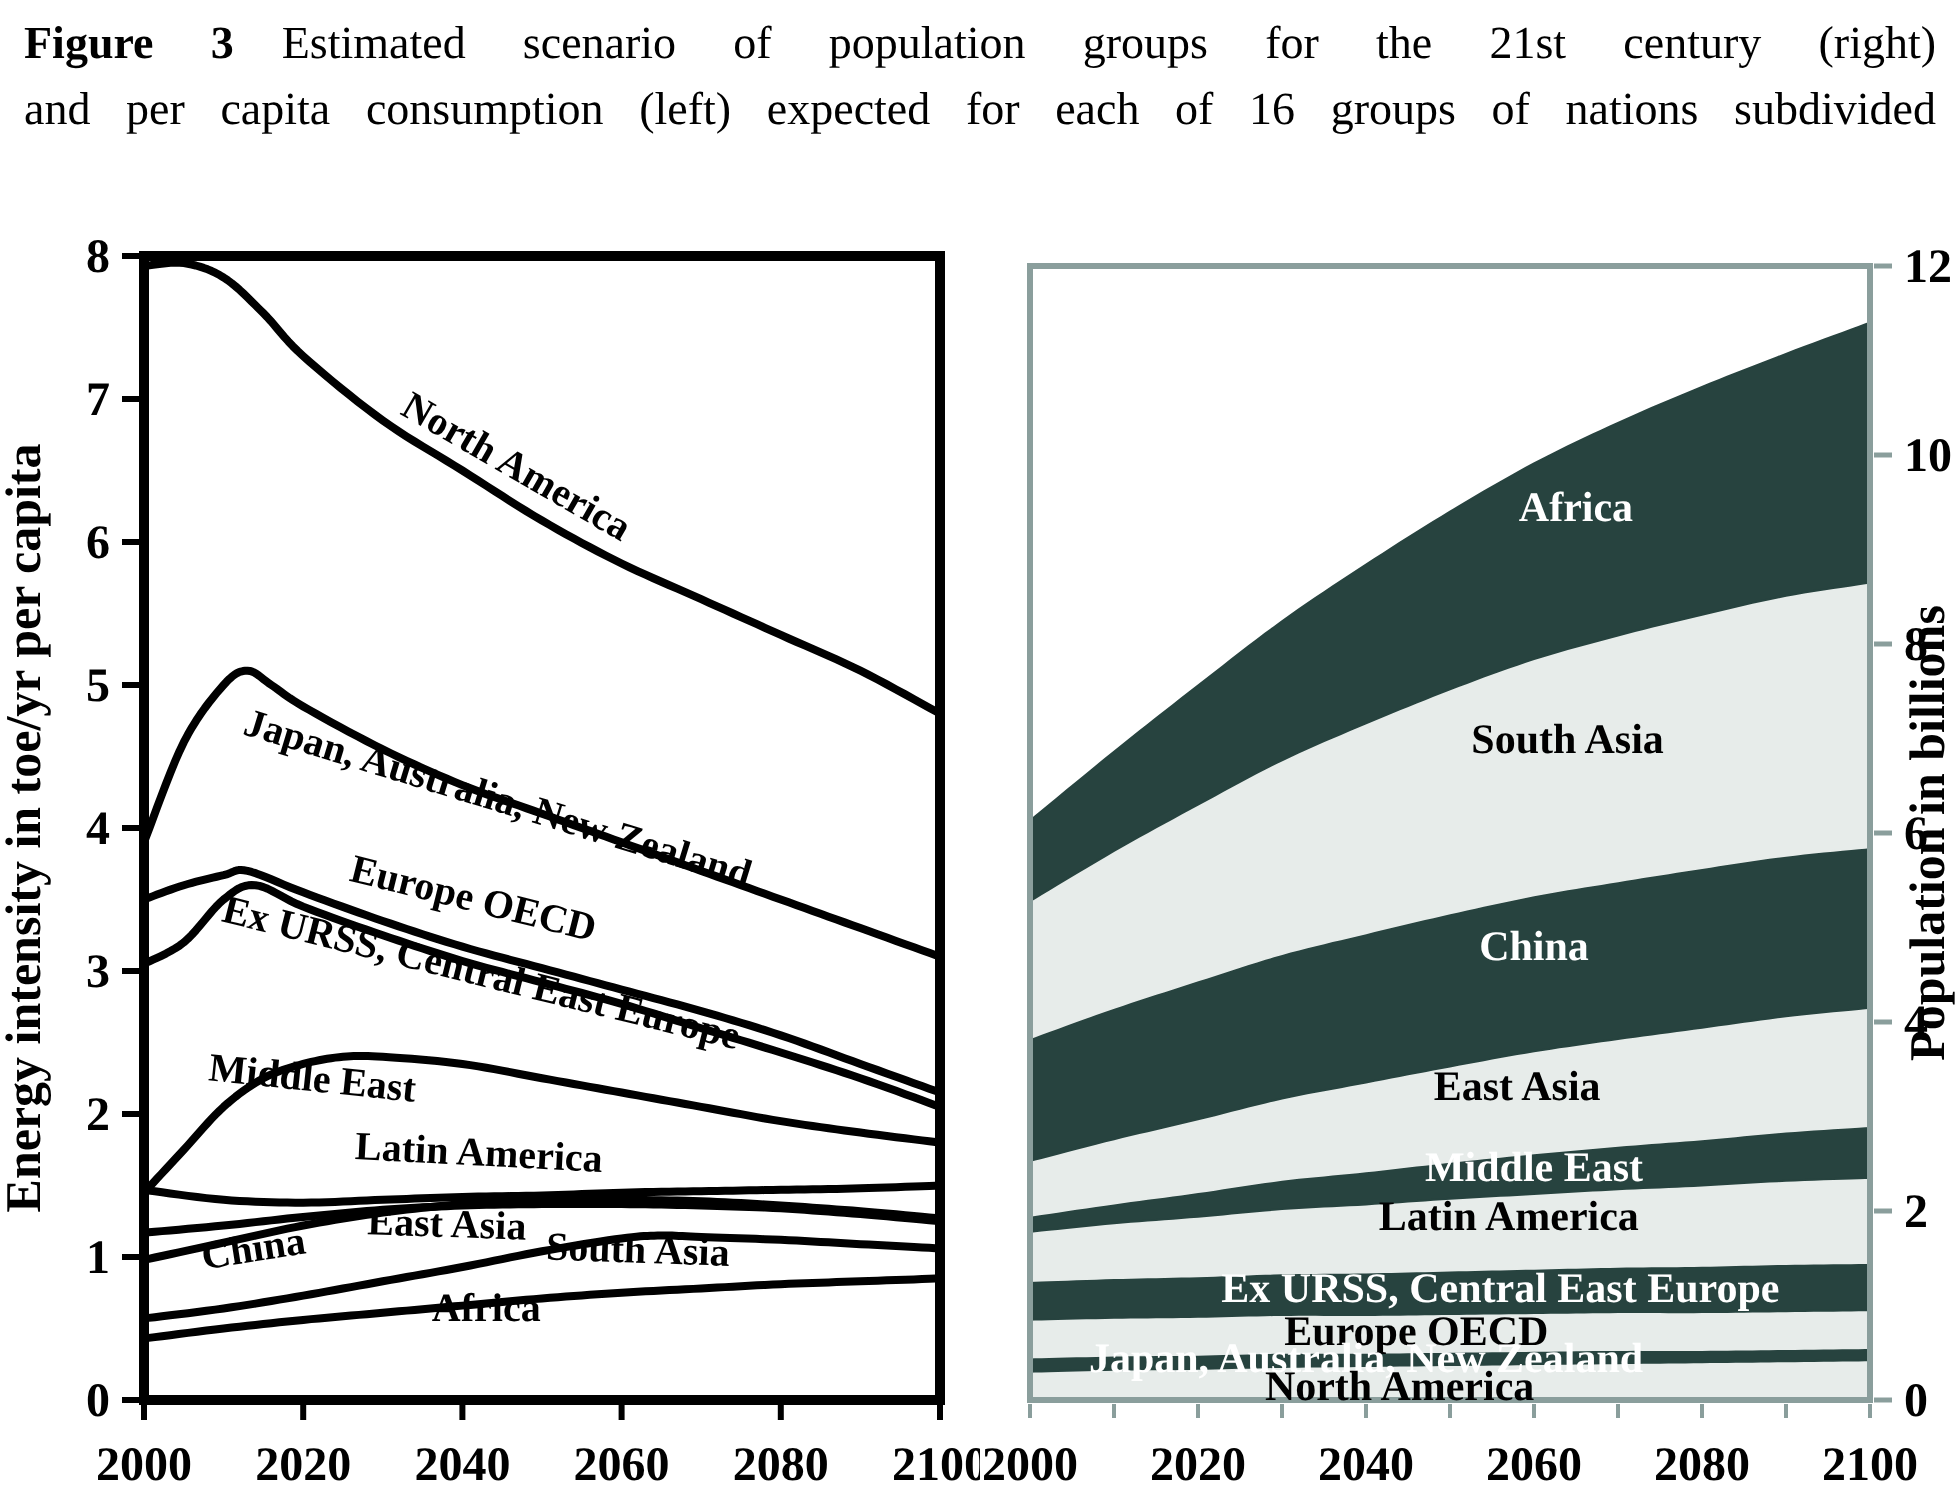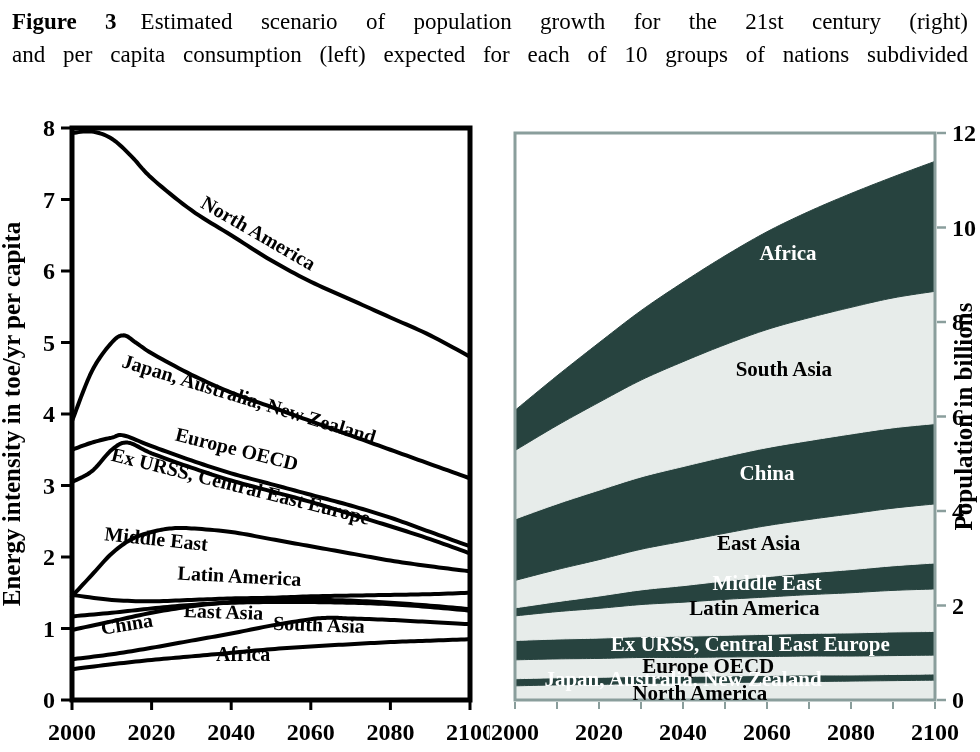--- a/index.html
+++ b/index.html
@@ -18,22 +18,22 @@
   #left-chart{left:0;}
   #right-chart{left:480px;width:500px;}
   svg text{font-family:"Liberation Serif","DejaVu Serif",serif;}
 </style>
 </head>
 <body>
 
 <div class="figure-root">
 
   <div class="figure-caption">
-    <div class="cap-line justify"><span class="figure-label">Figure 3</span><span>Estimated scenario of population growth for the 21st century (right)</span></div>
-    <div class="cap-line justify">and per capita consumption (left) expected for each of 10 groups of nations subdivided</div>
+    <div class="cap-line justify"><span class="figure-label">Figure 3</span><span>Estimated scenario of population groups for the 21st century (right)</span></div>
+    <div class="cap-line justify">and per capita consumption (left) expected for each of 16 groups of nations subdivided</div>
   </div>
 
   <svg id="left-chart" class="chart-svg" viewBox="0 0 490 642">
       <path d="M72.00 23.00 L 73.18 22.88 L 74.71 22.67 L 76.51 22.41 L 78.53 22.12 L 80.71 21.84 L 82.98 21.60 L 85.30 21.42 L 87.60 21.33 L 89.82 21.38 L 91.90 21.57 L 93.89 21.89 L 95.88 22.28 L 97.87 22.75 L 99.86 23.30 L 101.85 23.94 L 103.84 24.68 L 105.83 25.52 L 107.82 26.47 L 109.81 27.54 L 111.80 28.73 L 113.79 30.06 L 115.78 31.56 L 117.77 33.19 L 119.76 34.93 L 121.75 36.77 L 123.74 38.68 L 125.73 40.64 L 127.72 42.62 L 129.71 44.62 L 131.70 46.60 L 133.60 48.55 L 135.36 50.49 L 137.04 52.43 L 138.70 54.41 L 140.41 56.43 L 142.21 58.53 L 144.17 60.71 L 146.35 63.02 L 148.80 65.45 L 151.60 68.05 L 154.77 70.87 L 158.29 73.91 L 162.08 77.14 L 166.09 80.49 L 170.26 83.91 L 174.52 87.36 L 178.83 90.76 L 183.12 94.08 L 187.33 97.25 L 191.40 100.23 L 195.38 103.02 L 199.36 105.69 L 203.34 108.26 L 207.32 110.75 L 211.30 113.18 L 215.28 115.58 L 219.26 117.97 L 223.24 120.36 L 227.22 122.78 L 231.20 125.25 L 235.18 127.77 L 239.16 130.31 L 243.14 132.87 L 247.12 135.43 L 251.10 137.99 L 255.08 140.52 L 259.06 143.03 L 263.04 145.50 L 267.02 147.92 L 271.00 150.27 L 274.98 152.58 L 278.96 154.85 L 282.94 157.09 L 286.92 159.28 L 290.90 161.45 L 294.88 163.57 L 298.86 165.67 L 302.84 167.72 L 306.82 169.74 L 310.80 171.73 L 314.78 173.66 L 318.76 175.53 L 322.74 177.35 L 326.72 179.13 L 330.70 180.89 L 334.68 182.62 L 338.66 184.35 L 342.64 186.08 L 346.62 187.83 L 350.60 189.60 L 354.58 191.39 L 358.56 193.18 L 362.54 194.96 L 366.52 196.75 L 370.50 198.54 L 374.48 200.33 L 378.46 202.11 L 382.44 203.90 L 386.42 205.69 L 390.40 207.48 L 394.38 209.25 L 398.36 210.99 L 402.34 212.72 L 406.32 214.45 L 410.30 216.19 L 414.28 217.94 L 418.26 219.72 L 422.24 221.55 L 426.22 223.42 L 430.20 225.35 L 434.36 227.45 L 438.80 229.75 L 443.39 232.20 L 448.03 234.70 L 452.59 237.19 L 456.95 239.59 L 460.99 241.83 L 464.59 243.83 L 467.63 245.51 L 470.00 246.80" fill="none" stroke="#000000" stroke-width="4" stroke-linecap="round" stroke-linejoin="round"></path>
       <path d="M72.00 311.15 L 73.18 308.08 L 74.71 304.00 L 76.51 299.14 L 78.53 293.70 L 80.71 287.91 L 82.98 281.98 L 85.30 276.12 L 87.60 270.54 L 89.82 265.46 L 91.90 261.10 L 93.93 257.27 L 96.01 253.66 L 98.12 250.27 L 100.24 247.09 L 102.35 244.12 L 104.41 241.37 L 106.42 238.83 L 108.33 236.50 L 110.13 234.39 L 111.80 232.50 L 113.32 230.85 L 114.70 229.47 L 115.97 228.33 L 117.15 227.41 L 118.27 226.69 L 119.35 226.15 L 120.41 225.77 L 121.48 225.52 L 122.58 225.39 L 123.74 225.35 L 124.92 225.47 L 126.06 225.81 L 127.20 226.33 L 128.32 227.01 L 129.46 227.81 L 130.62 228.70 L 131.81 229.64 L 133.04 230.61 L 134.32 231.58 L 135.68 232.50 L 137.00 233.38 L 138.23 234.24 L 139.41 235.12 L 140.62 236.02 L 141.90 236.97 L 143.32 237.99 L 144.94 239.11 L 146.82 240.34 L 149.02 241.70 L 151.60 243.23 L 154.61 244.95 L 158.03 246.89 L 161.78 248.98 L 165.80 251.20 L 170.01 253.50 L 174.33 255.84 L 178.71 258.16 L 183.06 260.44 L 187.31 262.63 L 191.40 264.68 L 195.38 266.62 L 199.36 268.54 L 203.34 270.41 L 207.32 272.25 L 211.30 274.06 L 215.28 275.83 L 219.26 277.56 L 223.24 279.26 L 227.22 280.92 L 231.20 282.55 L 235.18 284.12 L 239.16 285.64 L 243.14 287.10 L 247.12 288.53 L 251.10 289.92 L 255.08 291.30 L 259.06 292.67 L 263.04 294.05 L 267.02 295.44 L 271.00 296.85 L 274.98 298.28 L 278.96 299.71 L 282.94 301.14 L 286.92 302.57 L 290.90 304.00 L 294.88 305.43 L 298.86 306.86 L 302.84 308.29 L 306.82 309.72 L 310.80 311.15 L 314.78 312.58 L 318.76 314.01 L 322.74 315.44 L 326.72 316.87 L 330.70 318.30 L 334.68 319.73 L 338.66 321.16 L 342.64 322.59 L 346.62 324.02 L 350.60 325.45 L 354.58 326.88 L 358.56 328.31 L 362.54 329.74 L 366.52 331.17 L 370.50 332.60 L 374.48 334.03 L 378.46 335.46 L 382.44 336.89 L 386.42 338.32 L 390.40 339.75 L 394.38 341.18 L 398.36 342.61 L 402.34 344.04 L 406.32 345.47 L 410.30 346.90 L 414.28 348.33 L 418.26 349.76 L 422.24 351.19 L 426.22 352.62 L 430.20 354.05 L 434.36 355.54 L 438.80 357.14 L 443.39 358.79 L 448.03 360.46 L 452.59 362.09 L 456.95 363.66 L 460.99 365.11 L 464.59 366.41 L 467.63 367.50 L 470.00 368.35" fill="none" stroke="#000000" stroke-width="4" stroke-linecap="round" stroke-linejoin="round"></path>
       <path d="M72.00 339.75 L 73.18 339.31 L 74.71 338.74 L 76.51 338.06 L 78.53 337.30 L 80.71 336.49 L 82.98 335.65 L 85.30 334.81 L 87.60 334.01 L 89.82 333.26 L 91.90 332.60 L 93.93 332.00 L 96.01 331.42 L 98.12 330.85 L 100.24 330.31 L 102.35 329.78 L 104.41 329.29 L 106.42 328.82 L 108.33 328.38 L 110.13 327.97 L 111.80 327.60 L 113.24 327.21 L 114.44 326.78 L 115.47 326.34 L 116.38 325.91 L 117.27 325.54 L 118.20 325.24 L 119.24 325.06 L 120.46 325.01 L 121.94 325.13 L 123.74 325.45 L 125.83 325.99 L 128.10 326.71 L 130.55 327.61 L 133.16 328.64 L 135.93 329.78 L 138.83 331.01 L 141.86 332.29 L 145.01 333.60 L 148.26 334.90 L 151.60 336.18 L 155.10 337.47 L 158.80 338.83 L 162.66 340.25 L 166.66 341.71 L 170.75 343.19 L 174.91 344.69 L 179.08 346.18 L 183.25 347.65 L 187.37 349.09 L 191.40 350.48 L 195.38 351.83 L 199.36 353.17 L 203.34 354.51 L 207.32 355.83 L 211.30 357.13 L 215.28 358.42 L 219.26 359.69 L 223.24 360.93 L 227.22 362.15 L 231.20 363.35 L 235.18 364.50 L 239.16 365.63 L 243.14 366.72 L 247.12 367.79 L 251.10 368.84 L 255.08 369.88 L 259.06 370.92 L 263.04 371.96 L 267.02 373.01 L 271.00 374.07 L 274.98 375.14 L 278.96 376.21 L 282.94 377.29 L 286.92 378.36 L 290.90 379.43 L 294.88 380.50 L 298.86 381.58 L 302.84 382.65 L 306.82 383.72 L 310.80 384.79 L 314.78 385.86 L 318.76 386.92 L 322.74 387.97 L 326.72 389.02 L 330.70 390.07 L 334.68 391.13 L 338.66 392.20 L 342.64 393.28 L 346.62 394.39 L 350.60 395.52 L 354.58 396.67 L 358.56 397.83 L 362.54 398.99 L 366.52 400.18 L 370.50 401.37 L 374.48 402.59 L 378.46 403.83 L 382.44 405.08 L 386.42 406.37 L 390.40 407.68 L 394.38 409.02 L 398.36 410.40 L 402.34 411.81 L 406.32 413.24 L 410.30 414.69 L 414.28 416.15 L 418.26 417.62 L 422.24 419.08 L 426.22 420.54 L 430.20 421.98 L 434.36 423.47 L 438.80 425.06 L 443.39 426.72 L 448.03 428.38 L 452.59 430.02 L 456.95 431.58 L 460.99 433.04 L 464.59 434.33 L 467.63 435.42 L 470.00 436.27" fill="none" stroke="#000000" stroke-width="4" stroke-linecap="round" stroke-linejoin="round"></path>
       <path d="M72.00 371.93 L 73.18 371.34 L 74.71 370.64 L 76.51 369.83 L 78.53 368.92 L 80.71 367.90 L 82.98 366.78 L 85.30 365.54 L 87.60 364.20 L 89.82 362.76 L 91.90 361.20 L 93.91 359.43 L 95.94 357.37 L 98.00 355.10 L 100.05 352.71 L 102.10 350.25 L 104.13 347.82 L 106.12 345.47 L 108.07 343.30 L 109.97 341.36 L 111.80 339.75 L 113.52 338.38 L 115.11 337.12 L 116.62 335.99 L 118.07 335.00 L 119.51 334.16 L 120.97 333.49 L 122.48 332.98 L 124.09 332.66 L 125.82 332.53 L 127.72 332.60 L 129.71 332.93 L 131.73 333.54 L 133.80 334.39 L 135.93 335.43 L 138.17 336.62 L 140.52 337.92 L 143.02 339.28 L 145.68 340.67 L 148.53 342.03 L 151.60 343.32 L 154.94 344.62 L 158.54 345.98 L 162.37 347.40 L 166.37 348.86 L 170.50 350.34 L 174.72 351.84 L 178.96 353.33 L 183.19 354.80 L 187.35 356.24 L 191.40 357.63 L 195.38 358.98 L 199.36 360.32 L 203.34 361.66 L 207.32 362.98 L 211.30 364.28 L 215.28 365.57 L 219.26 366.84 L 223.24 368.08 L 227.22 369.30 L 231.20 370.50 L 235.18 371.65 L 239.16 372.78 L 243.14 373.87 L 247.12 374.94 L 251.10 375.99 L 255.08 377.03 L 259.06 378.07 L 263.04 379.11 L 267.02 380.16 L 271.00 381.22 L 274.98 382.29 L 278.96 383.34 L 282.94 384.39 L 286.92 385.44 L 290.90 386.49 L 294.88 387.55 L 298.86 388.62 L 302.84 389.71 L 306.82 390.81 L 310.80 391.94 L 314.78 393.10 L 318.76 394.28 L 322.74 395.49 L 326.72 396.70 L 330.70 397.93 L 334.68 399.17 L 338.66 400.41 L 342.64 401.65 L 346.62 402.88 L 350.60 404.10 L 354.58 405.31 L 358.56 406.52 L 362.54 407.72 L 366.52 408.93 L 370.50 410.13 L 374.48 411.34 L 378.46 412.56 L 382.44 413.78 L 386.42 415.01 L 390.40 416.25 L 394.38 417.51 L 398.36 418.76 L 402.34 420.02 L 406.32 421.28 L 410.30 422.56 L 414.28 423.84 L 418.26 425.14 L 422.24 426.45 L 426.22 427.78 L 430.20 429.13 L 434.36 430.56 L 438.80 432.12 L 443.39 433.76 L 448.03 435.43 L 452.59 437.08 L 456.95 438.67 L 460.99 440.14 L 464.59 441.46 L 467.63 442.57 L 470.00 443.43" fill="none" stroke="#000000" stroke-width="4" stroke-linecap="round" stroke-linejoin="round"></path>
       <path d="M72.00 486.32 L 73.18 485.05 L 74.71 483.41 L 76.51 481.47 L 78.53 479.29 L 80.71 476.94 L 82.98 474.48 L 85.30 471.99 L 87.60 469.51 L 89.82 467.12 L 91.90 464.88 L 93.89 462.70 L 95.88 460.47 L 97.87 458.21 L 99.86 455.95 L 101.85 453.70 L 103.84 451.49 L 105.83 449.33 L 107.82 447.26 L 109.81 445.28 L 111.80 443.43 L 113.79 441.67 L 115.78 439.99 L 117.77 438.38 L 119.76 436.85 L 121.75 435.38 L 123.74 433.99 L 125.73 432.66 L 127.72 431.41 L 129.71 430.23 L 131.70 429.13 L 133.69 428.10 L 135.68 427.18 L 137.67 426.34 L 139.66 425.58 L 141.65 424.88 L 143.64 424.23 L 145.63 423.63 L 147.62 423.06 L 149.61 422.51 L 151.60 421.98 L 153.59 421.46 L 155.58 420.97 L 157.57 420.53 L 159.56 420.12 L 161.55 419.74 L 163.54 419.40 L 165.53 419.10 L 167.52 418.83 L 169.51 418.60 L 171.50 418.40 L 173.40 418.24 L 175.16 418.11 L 176.84 418.02 L 178.50 417.97 L 180.21 417.95 L 182.01 417.97 L 183.97 418.02 L 186.15 418.11 L 188.60 418.24 L 191.40 418.40 L 194.57 418.60 L 198.09 418.83 L 201.88 419.10 L 205.89 419.40 L 210.06 419.74 L 214.32 420.12 L 218.63 420.53 L 222.92 420.97 L 227.13 421.46 L 231.20 421.98 L 235.18 422.55 L 239.16 423.18 L 243.14 423.86 L 247.12 424.58 L 251.10 425.33 L 255.08 426.09 L 259.06 426.87 L 263.04 427.64 L 267.02 428.39 L 271.00 429.13 L 274.98 429.84 L 278.96 430.56 L 282.94 431.27 L 286.92 431.99 L 290.90 432.70 L 294.88 433.41 L 298.86 434.13 L 302.84 434.85 L 306.82 435.56 L 310.80 436.27 L 314.78 436.99 L 318.76 437.70 L 322.74 438.42 L 326.72 439.13 L 330.70 439.85 L 334.68 440.56 L 338.66 441.28 L 342.64 441.99 L 346.62 442.71 L 350.60 443.43 L 354.58 444.15 L 358.56 444.88 L 362.54 445.62 L 366.52 446.35 L 370.50 447.09 L 374.48 447.82 L 378.46 448.54 L 382.44 449.24 L 386.42 449.92 L 390.40 450.58 L 394.38 451.21 L 398.36 451.82 L 402.34 452.42 L 406.32 453.00 L 410.30 453.57 L 414.28 454.13 L 418.26 454.68 L 422.24 455.22 L 426.22 455.76 L 430.20 456.29 L 434.36 456.85 L 438.80 457.42 L 443.39 458.01 L 448.03 458.59 L 452.59 459.15 L 456.95 459.69 L 460.99 460.19 L 464.59 460.63 L 467.63 461.01 L 470.00 461.30" fill="none" stroke="#000000" stroke-width="4" stroke-linecap="round" stroke-linejoin="round"></path>
       <path d="M72.00 484.89 L 74.37 485.21 L 77.41 485.63 L 81.01 486.14 L 85.05 486.71 L 89.41 487.31 L 93.97 487.92 L 98.61 488.50 L 103.20 489.05 L 107.64 489.52 L 111.80 489.90 L 115.78 490.20 L 119.76 490.46 L 123.74 490.68 L 127.72 490.87 L 131.70 491.02 L 135.68 491.14 L 139.66 491.22 L 143.64 491.28 L 147.62 491.32 L 151.60 491.33 L 155.58 491.30 L 159.56 491.23 L 163.54 491.11 L 167.52 490.96 L 171.50 490.79 L 175.48 490.61 L 179.46 490.42 L 183.44 490.23 L 187.42 490.06 L 191.40 489.90 L 195.38 489.75 L 199.36 489.60 L 203.34 489.45 L 207.32 489.29 L 211.30 489.14 L 215.28 488.99 L 219.26 488.85 L 223.24 488.71 L 227.22 488.58 L 231.20 488.47 L 235.18 488.37 L 239.16 488.29 L 243.14 488.23 L 247.12 488.17 L 251.10 488.11 L 255.08 488.06 L 259.06 488.00 L 263.04 487.93 L 267.02 487.85 L 271.00 487.75 L 274.98 487.64 L 278.96 487.50 L 282.94 487.36 L 286.92 487.20 L 290.90 487.04 L 294.88 486.88 L 298.86 486.72 L 302.84 486.58 L 306.82 486.44 L 310.80 486.32 L 314.78 486.22 L 318.76 486.14 L 322.74 486.06 L 326.72 485.99 L 330.70 485.92 L 334.68 485.86 L 338.66 485.80 L 342.64 485.74 L 346.62 485.68 L 350.60 485.61 L 354.58 485.54 L 358.56 485.47 L 362.54 485.40 L 366.52 485.32 L 370.50 485.25 L 374.48 485.18 L 378.46 485.11 L 382.44 485.04 L 386.42 484.97 L 390.40 484.89 L 394.38 484.83 L 398.36 484.76 L 402.34 484.70 L 406.32 484.64 L 410.30 484.58 L 414.28 484.52 L 418.26 484.45 L 422.24 484.37 L 426.22 484.28 L 430.20 484.18 L 434.36 484.06 L 438.80 483.92 L 443.39 483.76 L 448.03 483.59 L 452.59 483.42 L 456.95 483.25 L 460.99 483.10 L 464.59 482.96 L 467.63 482.84 L 470.00 482.75" fill="none" stroke="#000000" stroke-width="4" stroke-linecap="round" stroke-linejoin="round"></path>
       <path d="M72.00 506.35 L 74.37 506.14 L 77.41 505.87 L 81.01 505.56 L 85.05 505.21 L 89.41 504.83 L 93.97 504.42 L 98.61 504.01 L 103.20 503.59 L 107.64 503.17 L 111.80 502.77 L 115.78 502.37 L 119.76 501.95 L 123.74 501.51 L 127.72 501.07 L 131.70 500.63 L 135.68 500.18 L 139.66 499.74 L 143.64 499.30 L 147.62 498.88 L 151.60 498.48 L 155.58 498.09 L 159.56 497.70 L 163.54 497.31 L 167.52 496.93 L 171.50 496.56 L 175.48 496.20 L 179.46 495.85 L 183.44 495.52 L 187.42 495.20 L 191.40 494.90 L 195.38 494.63 L 199.36 494.36 L 203.34 494.11 L 207.32 493.88 L 211.30 493.65 L 215.28 493.45 L 219.26 493.25 L 223.24 493.07 L 227.22 492.91 L 231.20 492.76 L 235.18 492.63 L 239.16 492.51 L 243.14 492.42 L 247.12 492.34 L 251.10 492.27 L 255.08 492.21 L 259.06 492.16 L 263.04 492.12 L 267.02 492.08 L 271.00 492.04 L 274.98 492.01 L 278.96 491.99 L 282.94 491.97 L 286.92 491.96 L 290.90 491.96 L 294.88 491.96 L 298.86 491.97 L 302.84 491.99 L 306.82 492.01 L 310.80 492.04 L 314.78 492.08 L 318.76 492.13 L 322.74 492.18 L 326.72 492.25 L 330.70 492.31 L 334.68 492.39 L 338.66 492.47 L 342.64 492.56 L 346.62 492.66 L 350.60 492.76 L 354.58 492.87 L 358.56 492.98 L 362.54 493.09 L 366.52 493.21 L 370.50 493.34 L 374.48 493.48 L 378.46 493.63 L 382.44 493.80 L 386.42 493.99 L 390.40 494.19 L 394.38 494.41 L 398.36 494.66 L 402.34 494.92 L 406.32 495.20 L 410.30 495.49 L 414.28 495.79 L 418.26 496.09 L 422.24 496.41 L 426.22 496.73 L 430.20 497.05 L 434.36 497.39 L 438.80 497.78 L 443.39 498.18 L 448.03 498.60 L 452.59 499.02 L 456.95 499.42 L 460.99 499.79 L 464.59 500.13 L 467.63 500.41 L 470.00 500.63" fill="none" stroke="#000000" stroke-width="4" stroke-linecap="round" stroke-linejoin="round"></path>

